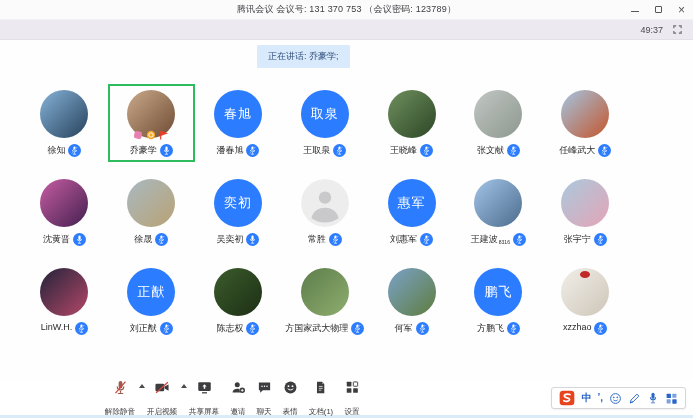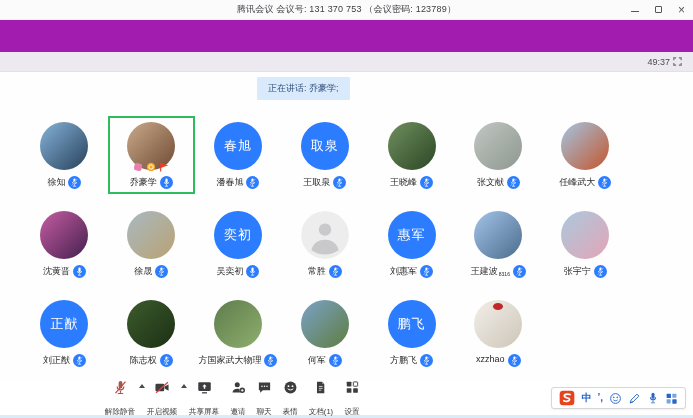--- a/index.html
+++ b/index.html
@@ -1,30 +1,30 @@
 <!DOCTYPE html>
 <html><head>
 <meta charset="utf-8">
 <style>
   * { box-sizing: border-box; margin: 0; padding: 0; }
   body { font-family: "Liberation Sans", "DejaVu Sans", sans-serif; background: #888; }
-  .window { position: relative; width: 693px; height: 418px; background: #a21caf; overflow: hidden; }
+  .window { position: relative; width: 693px; height: 418px; background: #0f172a; overflow: hidden; }
 
   
   .titlebar { position: relative; height: 20px; background: #fbfbfc; border-bottom: 1px solid #f1f1f3;
               display: flex; align-items: center; justify-content: center; }
   .titlebar .title { font-size: 9px; color: #3e3e42; letter-spacing: .2px; }
   .win-controls { position: absolute; right: 8px; top: 0; height: 100%; display: flex; align-items: center; gap: 16px; }
   .wc { color: #55565a; font-size: 10px; line-height: 1; cursor: default; display: flex; align-items: center; }
   .wc-min { width: 8px; border-top: 1.5px solid #55565a; height: 0; margin-top: 4px; }
   .wc-max { width: 7px; height: 7px; border: 1.2px solid #55565a; border-radius: 1px; }
 
   
   .statusbar { height: 20px; background: #eceaf0; border-bottom: 1px solid #e2e0e6;
-               display: flex; align-items: center; justify-content: flex-end; gap: 2px; padding-right: 10px; margin-top: 32px; }
+               display: flex; align-items: center; justify-content: flex-end; gap: 9px; padding-right: 10px; }
   .timer { font-size: 9px; color: #4c4c50; }
 
   
   .main { position: relative; height: 341px; background: #fefefe; }
   .banner { position: absolute; left: 257px; top: 5px; background: #d9eafc; color: #31517c;
             font-size: 9px; padding: 5px 11px; border-radius: 1px; }
 
   .grid { position: absolute; left: 21px; top: 44px; width: 608px; }
   .prow { display: flex; height: 89px; }
   .cell { width: 86.8px; display: flex; flex-direction: column; align-items: center;
@@ -355,20 +355,38 @@
                   </g>
                   <line x1="19.5" y1="2.5" x2="4.5" y2="20.5" stroke="#2b7cff" stroke-width="3"></line>
                   <line x1="19.5" y1="2.5" x2="4.5" y2="20.5" stroke="#fff" stroke-width="1.2"></line>
                 </svg>
               </span>
             </div>
           </div>
         </div>
         <div class="prow">
           <div class="cell">
+            <div class="avatar" style="background: linear-gradient(135deg, rgb(35, 35, 58) 0%, rgb(180, 72, 104) 100%);"></div>
+            <div class="name-row">
+              <span class="pname">LinW.H.</span>
+              <span class="mic-badge">
+                <svg width="9" height="9" viewBox="0 0 24 24">
+                  <g fill="#fff">
+                    <rect x="9" y="1.5" width="6" height="12" rx="3"></rect>
+                    <path d="M5.8 10.5a6.2 6.2 0 0 0 12.4 0h-2a4.2 4.2 0 0 1-8.4 0z"></path>
+                    <rect x="11" y="17" width="2" height="3.6"></rect>
+                    <rect x="7.6" y="20.8" width="8.8" height="1.6" rx=".8"></rect>
+                  </g>
+                  <line x1="19.5" y1="2.5" x2="4.5" y2="20.5" stroke="#2b7cff" stroke-width="3"></line>
+                  <line x1="19.5" y1="2.5" x2="4.5" y2="20.5" stroke="#fff" stroke-width="1.2"></line>
+                </svg>
+              </span>
+            </div>
+          </div>
+          <div class="cell">
             <div class="avatar initials" style="background: rgb(43, 124, 255);">正猷</div>
             <div class="name-row">
               <span class="pname">刘正猷</span>
               <span class="mic-badge">
                 <svg width="9" height="9" viewBox="0 0 24 24">
                   <g fill="#fff">
                     <rect x="9" y="1.5" width="6" height="12" rx="3"></rect>
                     <path d="M5.8 10.5a6.2 6.2 0 0 0 12.4 0h-2a4.2 4.2 0 0 1-8.4 0z"></path>
                     <rect x="11" y="17" width="2" height="3.6"></rect>
                     <rect x="7.6" y="20.8" width="8.8" height="1.6" rx=".8"></rect>

